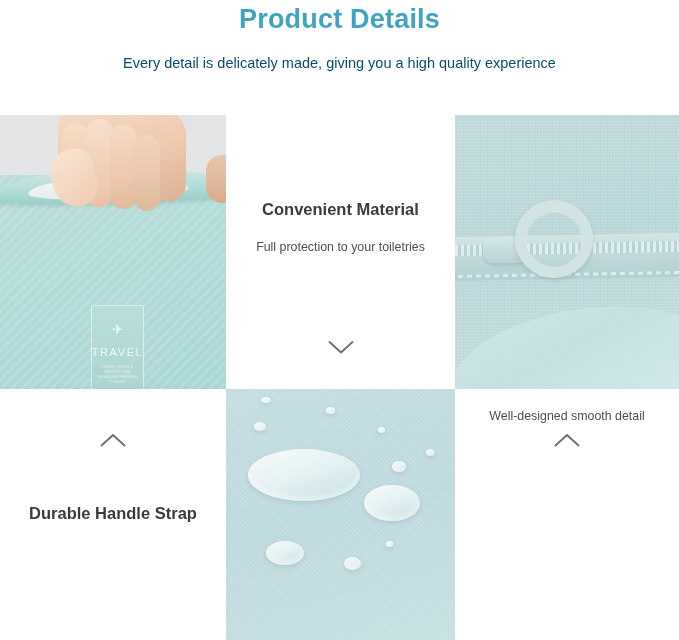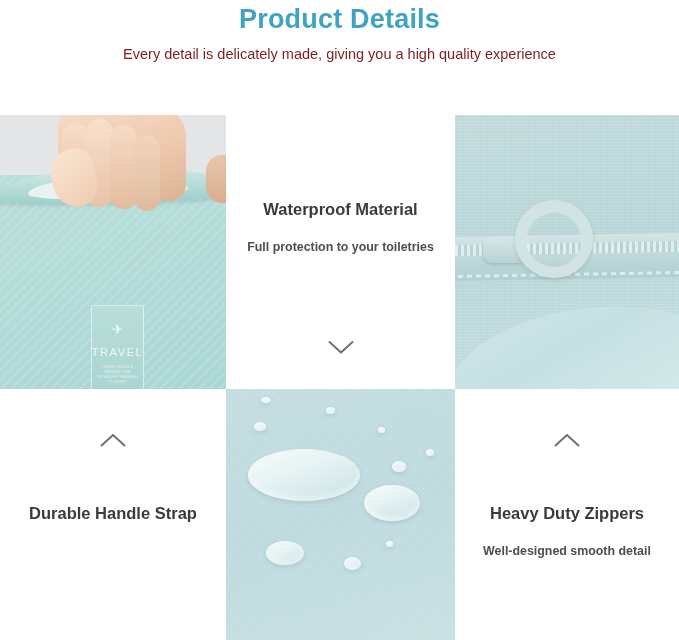--- a/index.html
+++ b/index.html
@@ -11,22 +11,22 @@
   }
   .page { position:relative; width:679px; height:640px; background:#fff; }
 
   
   .header { width:679px; padding-top:2px; text-align:center; }
   .title {
     font-size:27px; font-weight:bold; color:#3fa4c0;
     letter-spacing:.2px; line-height:34px;
   }
   .subtitle {
-    font-size:14.5px; color:#7f1d1d; line-height:20px;
-    margin-top:8px; font-weight:400;
+    font-size:14.5px; color:#0c4a6e; line-height:20px;
+    margin-top:17px; font-weight:400;
   }
 
   
   .grid {
     position:absolute; left:0; top:115px;
     width:679px; height:525px;
     display:grid;
     grid-template-columns:226px 229px 224px;
     grid-template-rows:274px 251px;
   }
@@ -36,21 +36,21 @@
   .textcell {
     background:#fff; display:flex; flex-direction:column;
     align-items:center; justify-content:flex-start;
   }
   .tc-head {
     font-size:16.5px; font-weight:bold; color:#3b3b3b;
     line-height:22px; white-space:nowrap;
   }
   .tc-sub {
     font-size:12.4px; color:#4e4e4e; line-height:17px;
-    margin-top:19px; white-space:nowrap;font-weight:bold;
+    margin-top:19px; white-space:nowrap;
   }
   .cell-mid-top .tc-head { margin-top:83px; }
   .cell-bl, .cell-br { justify-content:flex-start; }
   .cell-bl .tc-head, .cell-br .tc-head { margin-top:113px;text-align:right; }
 
   
   .chev { position:absolute; left:50%; transform:translateX(-50%); }
   .chev svg { display:block; }
   .chev-down-mid { top:225px; }
   .chev-up-bl { top:44px; }
@@ -208,21 +208,21 @@
 
       <div class="ph-tag">
         <div class="plane">✈</div>
         <div class="tw1">TRAVEL</div>
         <div class="tw2">TRAVEL GOODS &amp; PACKING CUBE ORGANIZER WASHBAG TOILETRY</div>
 
       </div>
     </div>
 
     <div class="cell textcell cell-mid-top">
-      <div class="tc-head">Waterproof Material</div>
+      <div class="tc-head">Convenient Material</div>
       <div class="tc-sub">Full protection to your toiletries</div>
       <div class="chev chev-down-mid">
         <svg width="26" height="15" viewBox="0 0 26 15">
           <path d="M1.5 2 L13 12.5 L24.5 2" fill="none" stroke="#6e6e6e" stroke-width="1.9" stroke-linecap="round" stroke-linejoin="round"></path>
         </svg>
       </div>
     </div>
 
     <div class="cell photo-zip">
       <div class="weave"></div>
@@ -257,18 +257,17 @@
       <div class="drop d-s7"></div>
       <div class="drop d-s8"></div>
     </div>
 
     <div class="cell textcell cell-br">
       <div class="chev chev-up-br">
         <svg width="26" height="15" viewBox="0 0 26 15">
           <path d="M1.5 12.5 L13 2 L24.5 12.5" fill="none" stroke="#6e6e6e" stroke-width="1.9" stroke-linecap="round" stroke-linejoin="round"></path>
         </svg>
       </div>
-      <div class="tc-head">Heavy Duty Zippers</div>
       <div class="tc-sub">Well-designed smooth detail</div>
     </div>
 
   </div>
 </div>
 
 </body></html>

